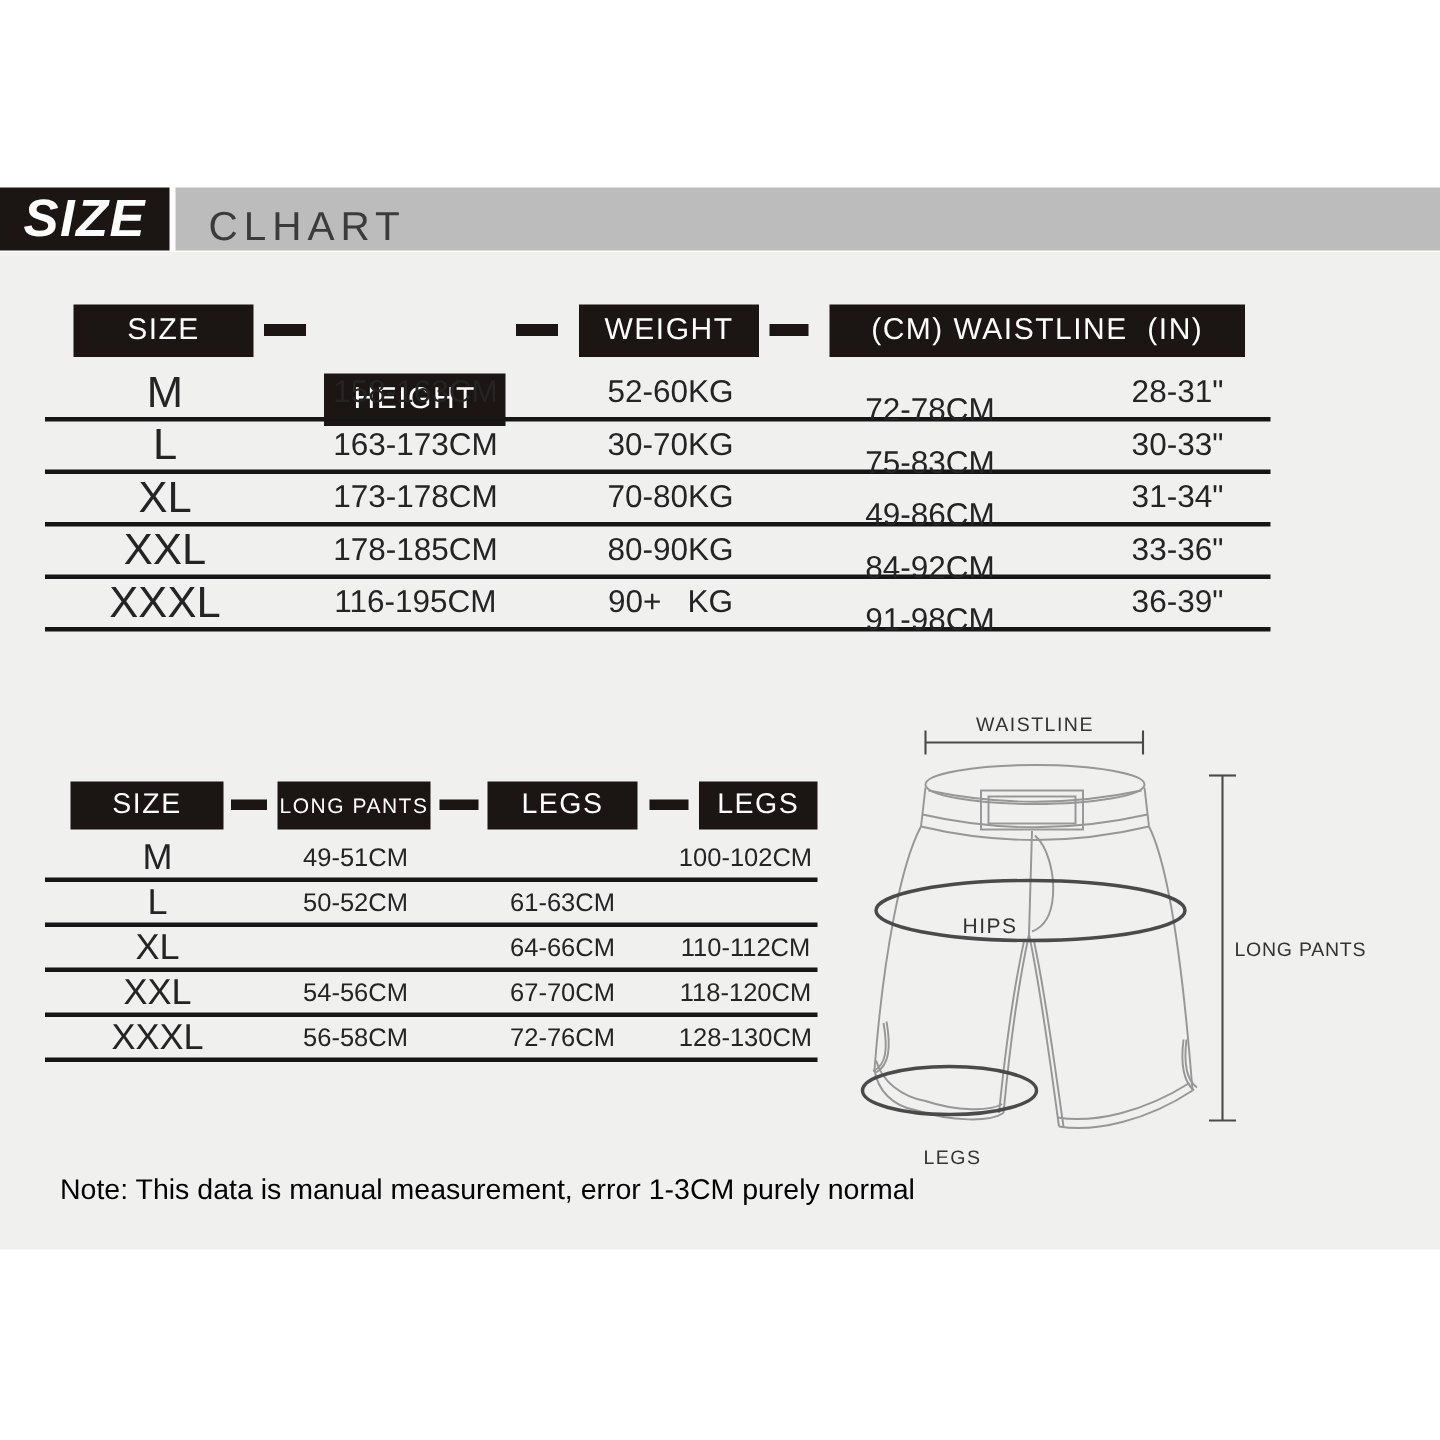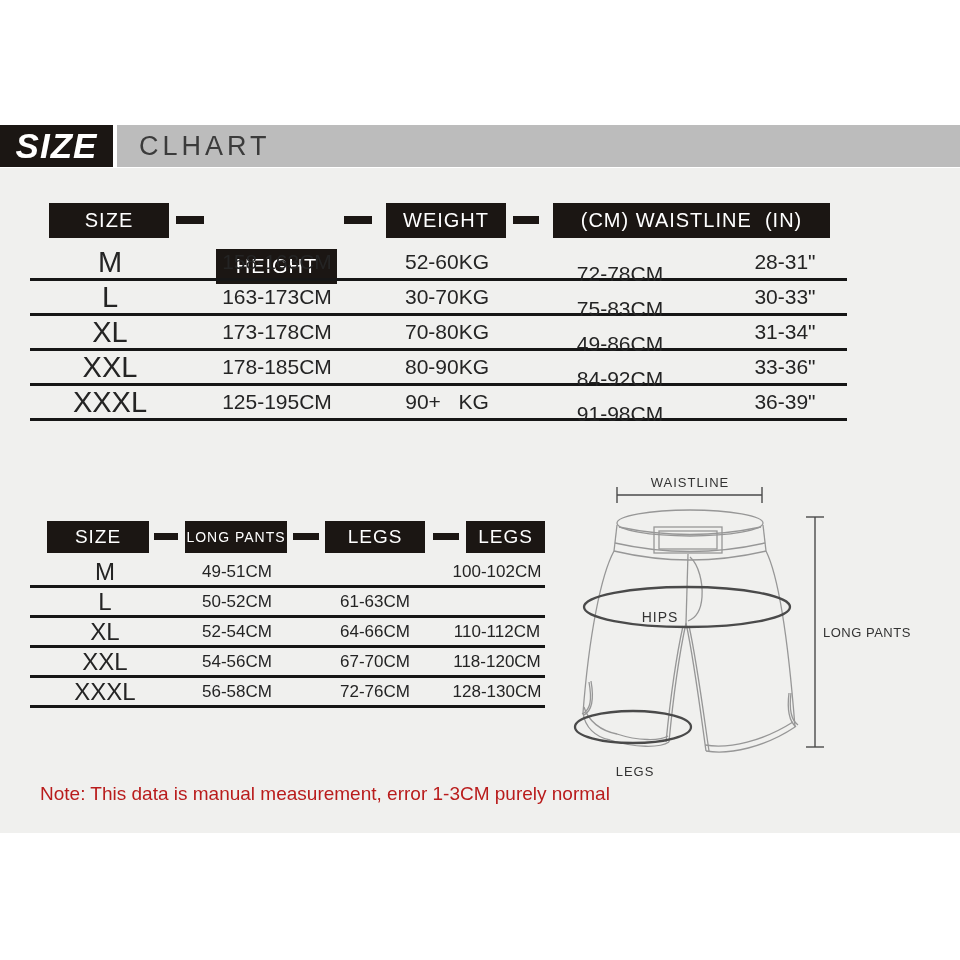--- a/index.html
+++ b/index.html
@@ -7,21 +7,21 @@
     width:960px;height:960px;background:#ffffff;position:relative;
     font-family:"Liberation Sans", sans-serif;color:#222;overflow:hidden;
   }
   .abs{position:absolute;}
   
   #content-bg{left:0;top:168px;width:960px;height:665px;background:#f0f0ee;}
   #logo-box{left:0;top:125px;width:113px;height:42px;background:#1b1613;
     display:flex;align-items:center;justify-content:center;}
   #logo-box span{color:#fff;font-size:35px;font-weight:bold;font-style:italic;letter-spacing:1px;}
   #title-bar{left:117px;top:125px;width:843px;height:42px;background:#bcbcbc;
-    display:flex;align-items:center;}
+    display:flex;align-items:flex-end;}
   #title-bar span{color:#3b3b3b;font-size:27px;letter-spacing:4px;padding-left:22px;}
   
   .pill{background:#1b1613;color:#ffffff;display:flex;align-items:center;justify-content:center;
     white-space:pre;}
   .pill.t1{top:203px;height:35px;font-size:20px;letter-spacing:1px;}
   .pill.t2{top:521px;height:32px;font-size:19px;letter-spacing:1px;}
   .dash{background:#1b1613;}
   .dash.t1{top:216px;height:8px;}
   .dash.t2{top:533px;height:7px;}
   
@@ -39,21 +39,21 @@
   .t1c1{left:157px;width:180px;}
   .t1c2{left:327px;width:180px;}
   .t1c3{left:500px;width:180px;margin-top:12px;}
   .t1c4{left:665px;width:180px;}
   
   .t2c0{left:15px;width:120px;}
   .t2c1{left:127px;width:160px;}
   .t2c2{left:265px;width:160px;}
   .t2c3{left:387px;width:160px;}
   
-  #note{left:40px;top:783px;font-size:19px;color:#b91c1c;}
+  #note{left:40px;top:783px;font-size:19px;color:#000000;}
   
   #shorts-svg{left:565px;top:465px;}
   #shorts-svg text{font-family:"Liberation Sans",sans-serif;fill:#333;}
 </style>
 </head>
 <body>
 
 <div class="abs" id="content-bg"></div>
 
 <div class="abs" id="logo-box">
@@ -95,21 +95,21 @@
   </div>
   <div class="trow t1row" style="top:105px;">
     <span class="cell sz t1c0">XXL</span>
     <span class="cell t1c1">178-185CM</span>
     <span class="cell t1c2">80-90KG</span>
     <span class="cell t1c3">84-92CM</span>
     <span class="cell t1c4">33-36"</span>
   </div>
   <div class="trow t1row" style="top:140px;">
     <span class="cell sz t1c0">XXXL</span>
-    <span class="cell t1c1">125-195CM</span>
+    <span class="cell t1c1">116-195CM</span>
     <span class="cell t1c2">90+   KG</span>
     <span class="cell t1c3">91-98CM</span>
     <span class="cell t1c4">36-39"</span>
   </div>
 </div>
 
 <div class="abs pill t2" style="left:47px;width:102px;">SIZE</div>
 <div class="abs dash t2" style="left:154px;width:24px;"></div>
 <div class="abs pill t2" style="left:185px;width:102px;font-size:14px;">LONG PANTS</div>
 <div class="abs dash t2" style="left:293px;width:26px;"></div>
@@ -123,21 +123,20 @@
     <span class="cell t2c1">49-51CM</span>
     <span class="cell t2c3">100-102CM</span>
   </div>
   <div class="trow t2row" style="top:30px;">
     <span class="cell sz t2c0">L</span>
     <span class="cell t2c1">50-52CM</span>
     <span class="cell t2c2">61-63CM</span>
   </div>
   <div class="trow t2row" style="top:60px;">
     <span class="cell sz t2c0">XL</span>
-    <span class="cell t2c1">52-54CM</span>
     <span class="cell t2c2">64-66CM</span>
     <span class="cell t2c3">110-112CM</span>
   </div>
   <div class="trow t2row" style="top:90px;">
     <span class="cell sz t2c0">XXL</span>
     <span class="cell t2c1">54-56CM</span>
     <span class="cell t2c2">67-70CM</span>
     <span class="cell t2c3">118-120CM</span>
   </div>
   <div class="trow t2row" style="top:120px;">

